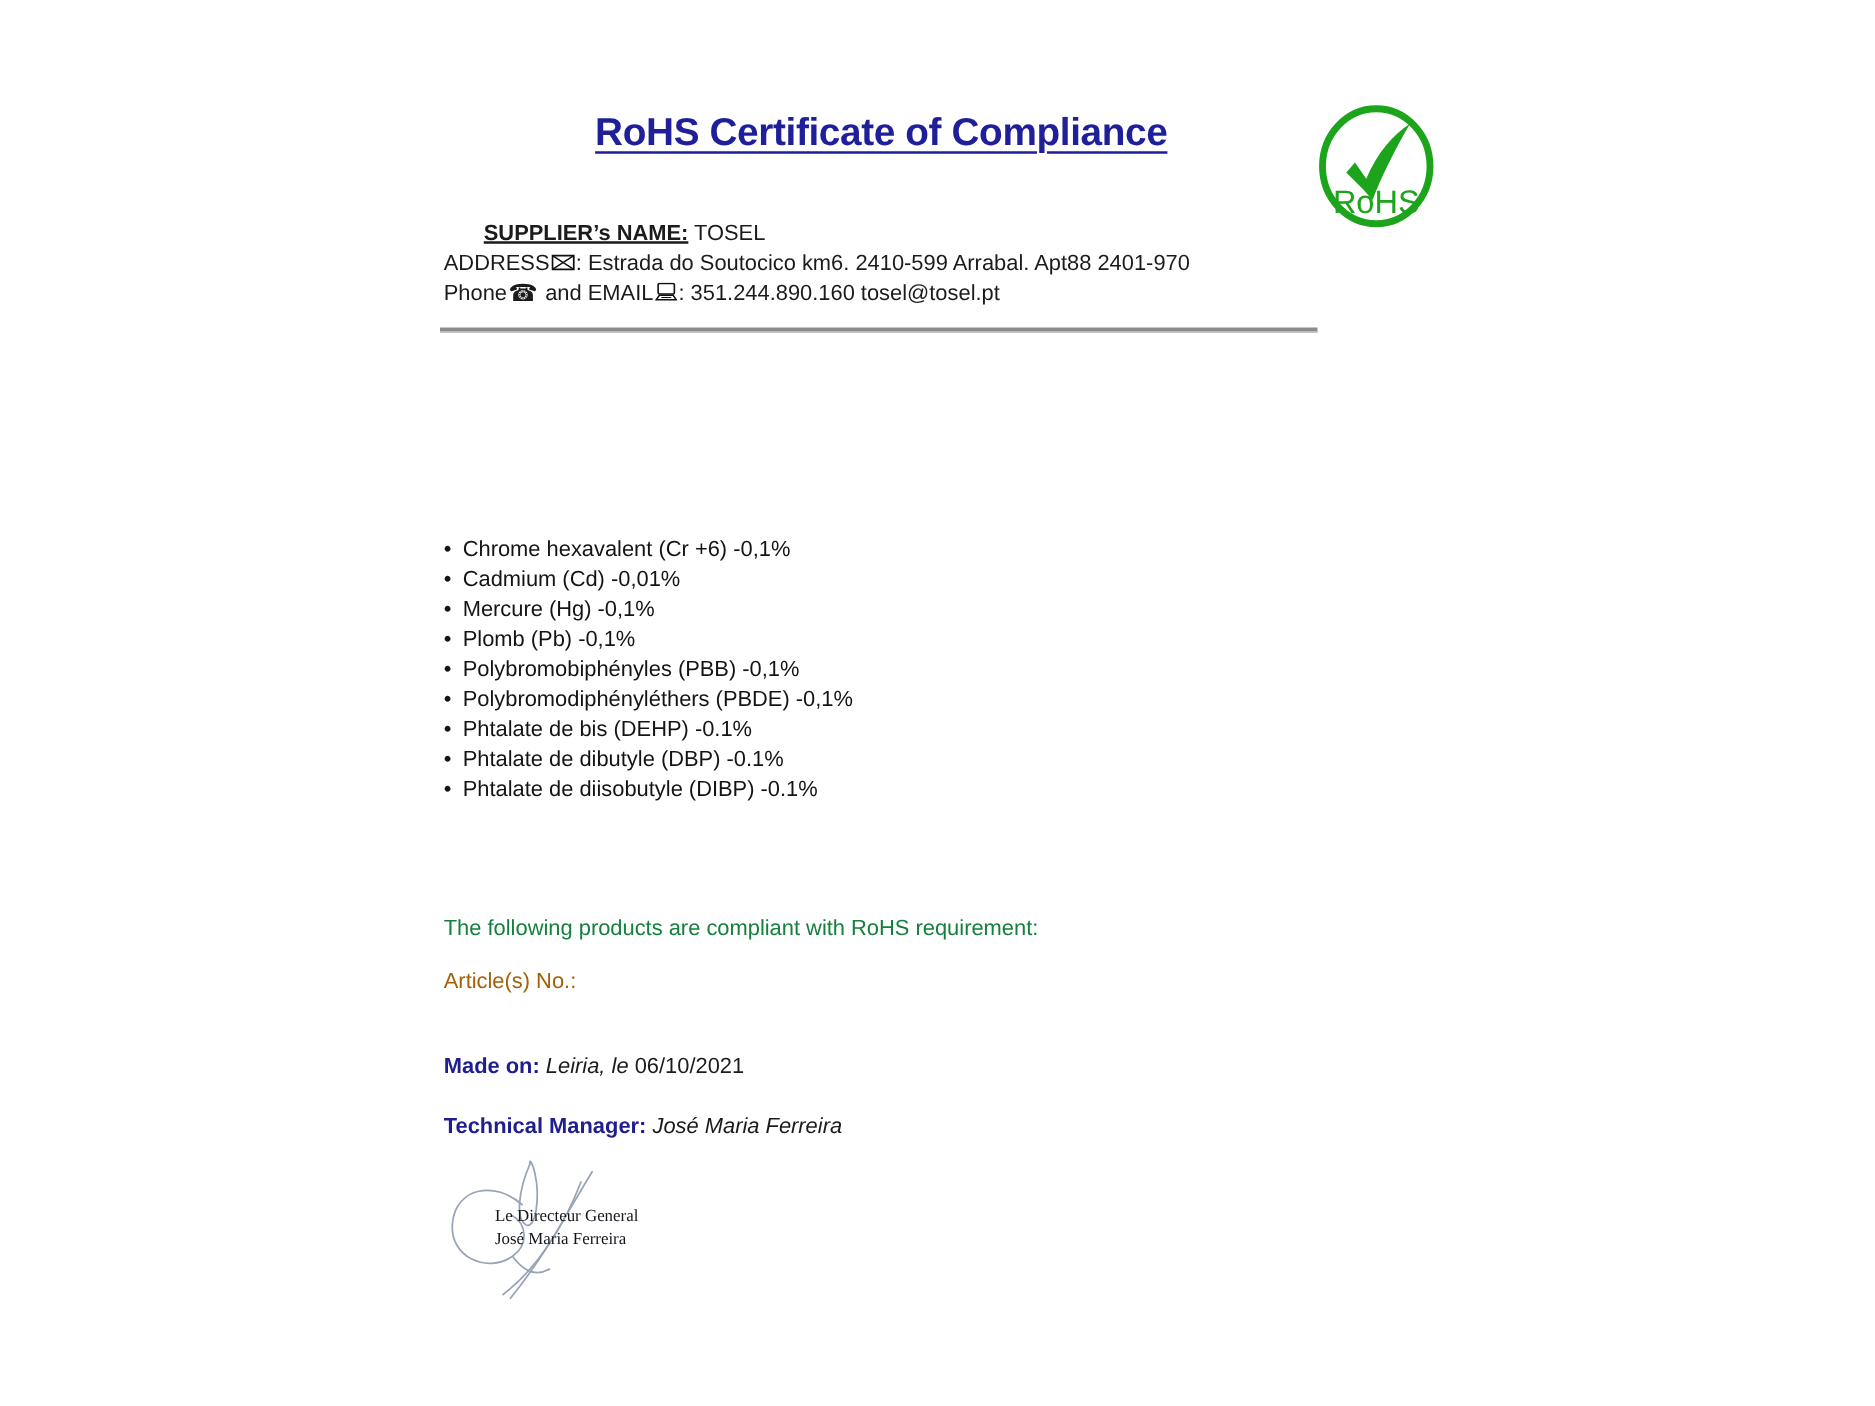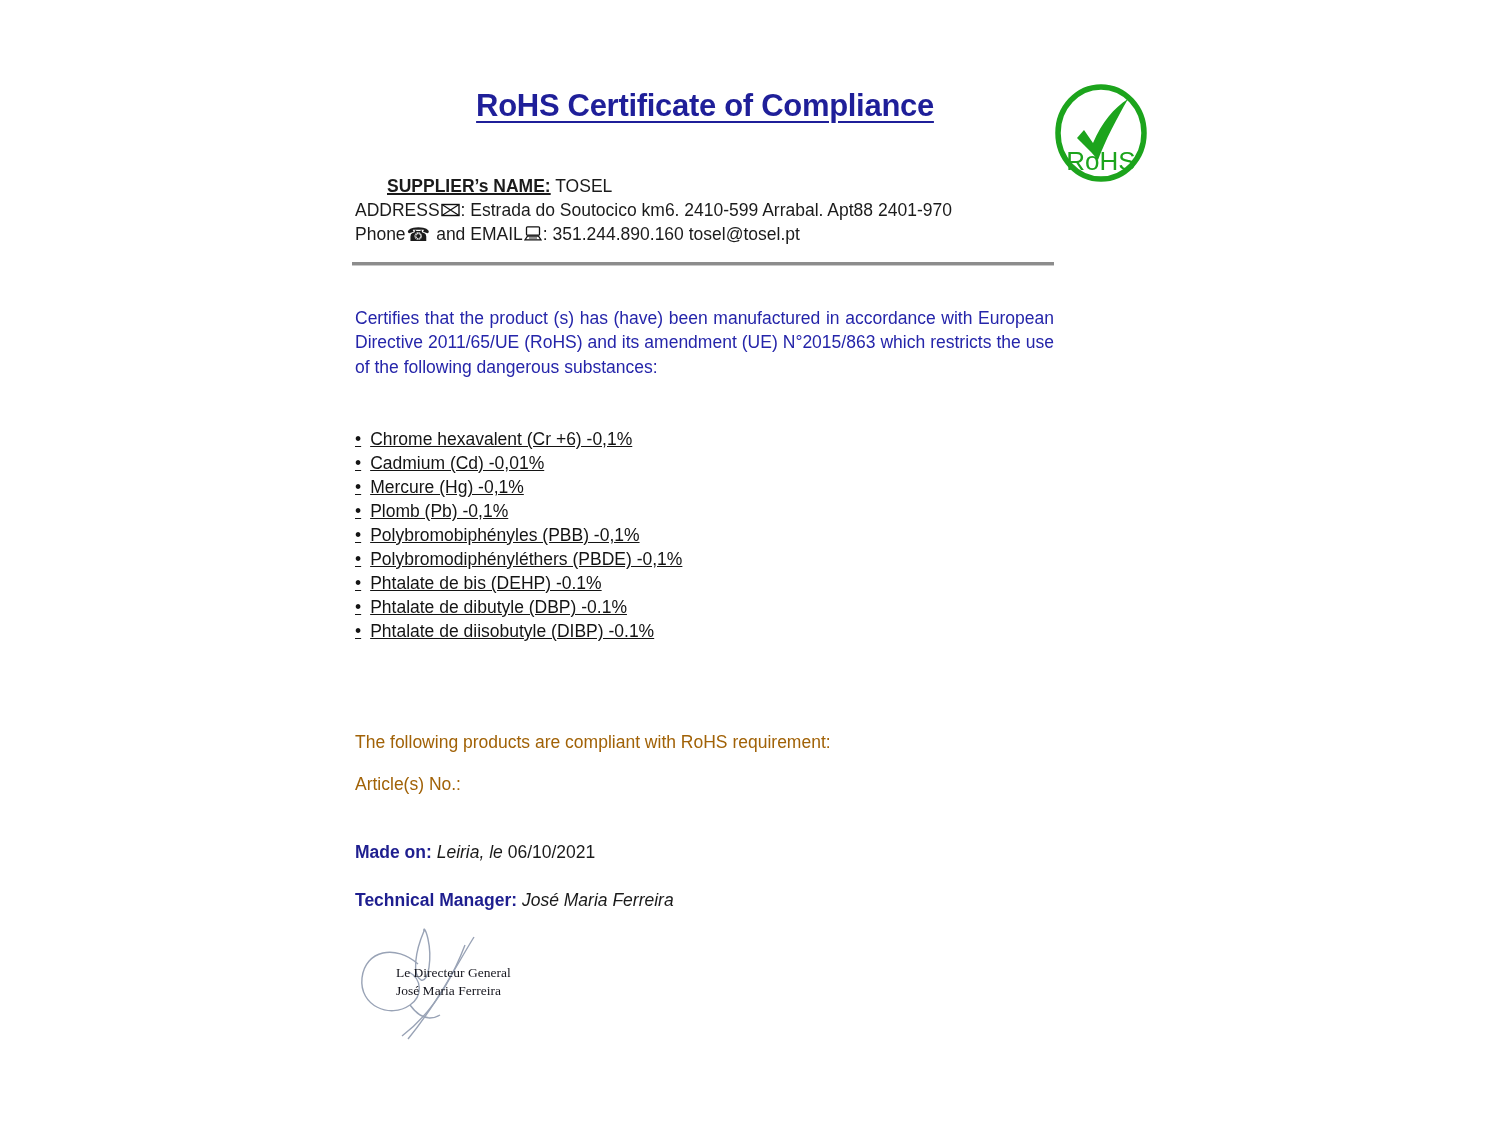--- a/index.html
+++ b/index.html
@@ -27,24 +27,24 @@
   .icon-inline{display:inline-block;vertical-align:-1px;margin:0 1px;}
   .phone-glyph{font-size:19px;vertical-align:-1px;margin:0 1px;}
   .rule{position:absolute;left:352px;top:262px;width:702px;height:3px;background:#8c8c8c;border-bottom:1px solid #c9c9c9;}
   .cert{
     position:absolute;left:355px;top:306px;width:699px;margin:0;
     font-size:17.5px;line-height:24.3px;text-align:justify;
     color:#2525aa;
   }
   .substances{
     position:absolute;left:355px;top:427px;margin:0;padding:0;
-    list-style:none;font-size:17.5px;line-height:24px;color:#141414;text-decoration:underline;
+    list-style:none;font-size:17.5px;line-height:24px;color:#141414;
   }
   .substances li::before{content:"\2022";margin-right:9px;}
-  .compliant{position:absolute;left:355px;top:732px;margin:0;font-size:17.5px;color:#a16207;}
+  .compliant{position:absolute;left:355px;top:732px;margin:0;font-size:17.5px;color:#15803d;}
   .articles{position:absolute;left:355px;top:774px;margin:0;font-size:17.5px;color:#a16207;}
   .made-on,.manager{position:absolute;left:355px;margin:0;font-size:17.5px;color:#1b1b1b;}
   .made-on{top:842px;}
   .manager{top:890px;}
   .navy-bold{font-weight:700;color:#1e1e8f;}
   .italic{font-style:italic;text-align:center;}
   .signature{position:absolute;left:352px;top:918px;width:220px;height:140px;}
   .sig-scribble{position:absolute;left:0;top:0;}
   .sig-text{
     position:absolute;left:44px;top:46px;
@@ -80,21 +80,20 @@
       <span>and EMAIL</span><svg class="icon-inline" width="18" height="15" viewBox="0 0 18 15">
           <rect x="2.5" y="0.8" width="13" height="8.4" rx="1" fill="none" stroke="#111" stroke-width="1.3"></rect>
           <path d="M1,13.8 L17,13.8 L14.5,10.2 L3.5,10.2 Z" fill="none" stroke="#111" stroke-width="1.2"></path>
           <path d="M5,12 L13,12" stroke="#111" stroke-width="0.9"></path>
         </svg><span>: 351.244.890.160 tosel@tosel.pt</span>
     </div>
   </div>
 
   <div class="rule"></div>
 
-  <p class="cert">Certifies that the product (s) has (have) been manufactured in accordance with European Directive 2011/65/UE (RoHS) and its amendment (UE) N°2015/863 which restricts the use of the following dangerous substances:</p>
 
   <ul class="substances">
     <li>Chrome hexavalent (Cr +6) -0,1%</li>
     <li>Cadmium (Cd) -0,01%</li>
     <li>Mercure (Hg) -0,1%</li>
     <li>Plomb (Pb) -0,1%</li>
     <li>Polybromobiphényles (PBB) -0,1%</li>
     <li>Polybromodiphényléthers (PBDE) -0,1%</li>
     <li>Phtalate de bis (DEHP) -0.1%</li>
     <li>Phtalate de dibutyle (DBP) -0.1%</li>

